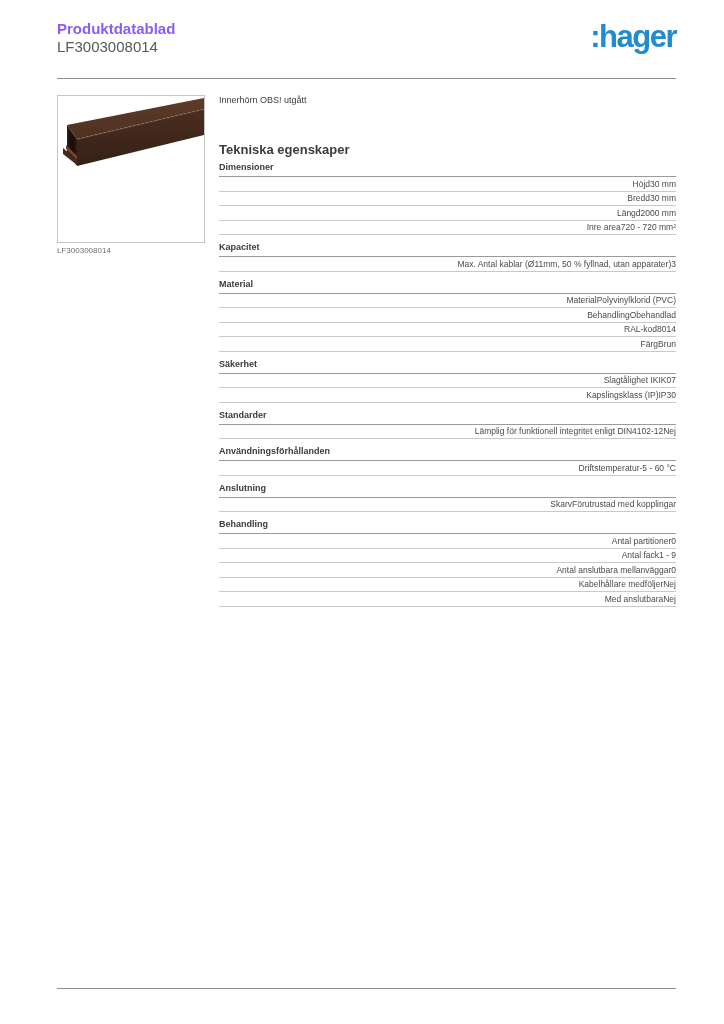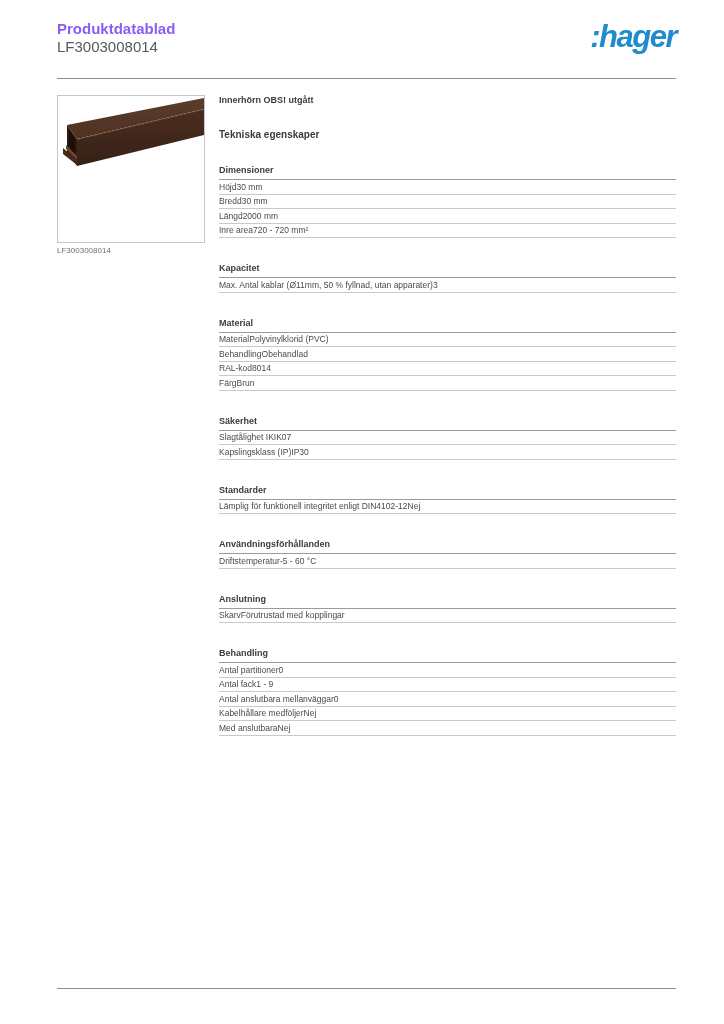--- a/index.html
+++ b/index.html
@@ -12,45 +12,45 @@
   }
   .page { position: absolute; inset: 0; background: #ffffff; }
 
   
   .header { position: absolute; left: 57px; right: 48px; top: 20px; height: 58px; }
   .h-title { font-size: 15px; font-weight: bold; color: #8b5cf6; line-height: 18px; }
   .h-sub   { font-size: 15px; font-weight: normal; color: #58585a; line-height: 18px; }
   .logo {
     position: absolute; right: 0; top: 0;
     font-size: 31px; font-weight: bold; letter-spacing: -1.5px;
-    color: #208bcd; line-height: 34px; font-style: italic;
+    color: #208bcd; line-height: 34px;
   }
   .header-rule { position: absolute; left: 57px; right: 48px; top: 78px; border-top: 1px solid #8e8e8e; }
 
   
   .image-box {
     position: absolute; left: 57px; top: 95px;
     width: 146px; height: 146px;
     border: 1px solid #c6c6c6; background: #ffffff;
   }
   .image-box svg { display: block; }
   .image-caption { position: absolute; left: 57px; top: 246px; font-size: 8px; color: #706f6f; }
 
   
   .right-col { position: absolute; left: 219px; top: 95px; width: 457px; }
-  .product-name { font-size: 9px; font-weight: bold; line-height: 11px; color: #3c3c3b; }
-  .tech-title   { font-size: 10px; font-weight: bold; line-height: 11px; color: #3c3c3b; margin-top: 23px; }
-
-  .section { margin-top: 25px; }
+  .product-name { font-size: 9px; font-weight: normal; line-height: 11px; color: #3c3c3b; }
+  .tech-title   { font-size: 13px; font-weight: bold; line-height: 11px; color: #3c3c3b; margin-top: 38px; }
+
+  .section { margin-top: 7px; }
   .sec-title {
     font-size: 9px; font-weight: bold; line-height: 11px; color: #3c3c3b;
     padding-bottom: 3px; border-bottom: 1px solid #9b9b9b;
   }
   .row {
-    display: flex; justify-content: flex-start; align-items: center;
+    display: flex; justify-content: flex-end; align-items: center;
     height: 13.5px; border-bottom: 1px solid #c9c9c9;
     font-size: 8.5px; color: #4a4a49;
   }
   .row .lbl { white-space: nowrap; }
   .row .val { white-space: nowrap; text-align: right; }
 
   
   .footer-rule { position: absolute; left: 57px; right: 48px; top: 988px; border-top: 1px solid #8e8e8e; }
   .footer { position: absolute; left: 57px; right: 48px; top: 994px; height: 14px; }
   .f-left  { position: absolute; left: 0; top: 0; font-size: 8px; font-weight: bold; color: #3c3c3b; }

